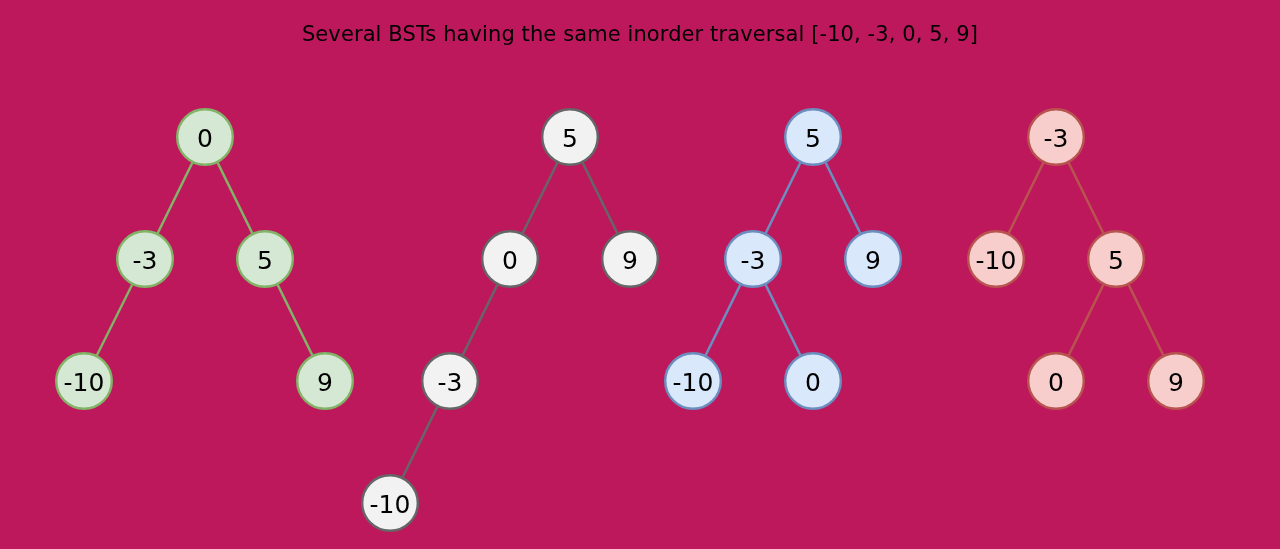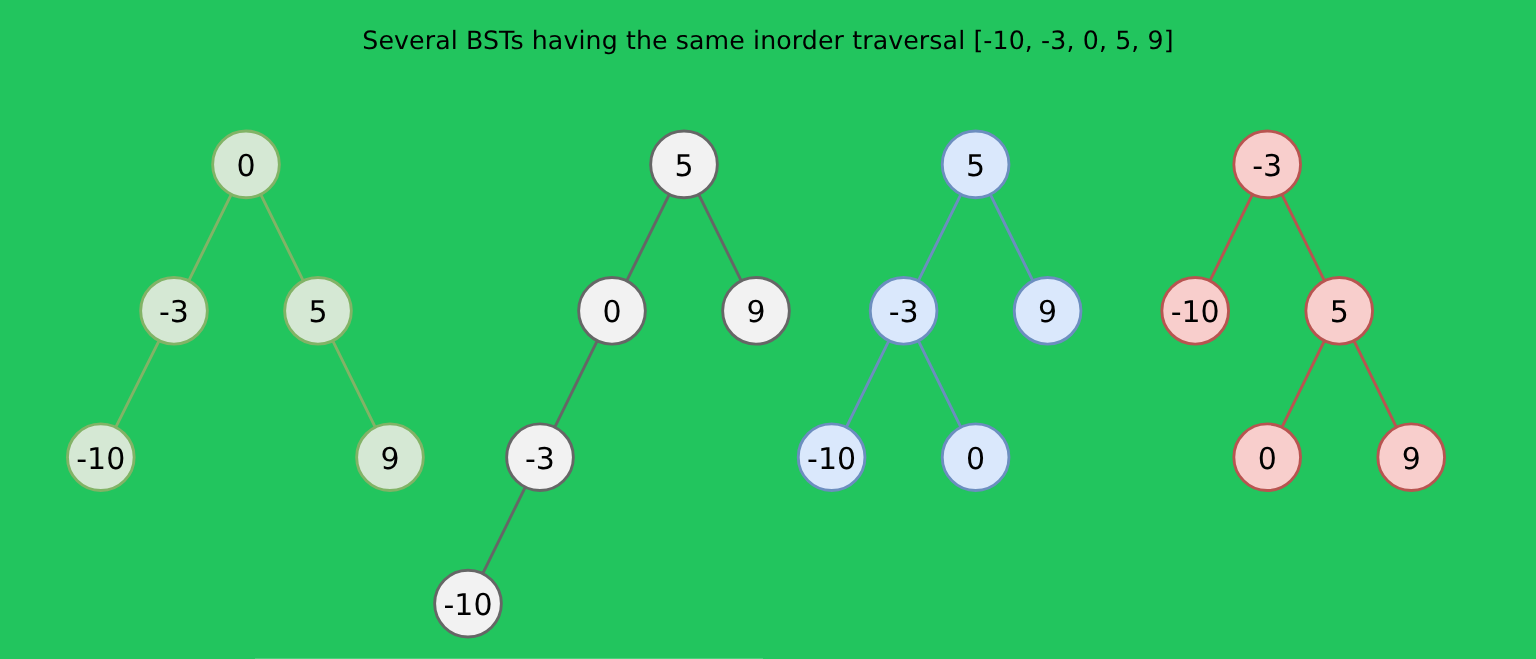--- a/index.html
+++ b/index.html
@@ -10,21 +10,21 @@
   body {
     width: 1280px;
     height: 549px;
     overflow: hidden;
     font-family: "DejaVu Sans", sans-serif;
   }
   #canvas {
     position: relative;
     width: 1280px;
     height: 549px;
-    background: #22c55e;
+    background: #be185d;
   }
   #diagram-title {
     position: absolute;
     left: 0;
     top: 22px;
     width: 1280px;
     text-align: center;
     font-family: "DejaVu Sans", sans-serif;
     font-size: 21px;
     font-weight: 400;

